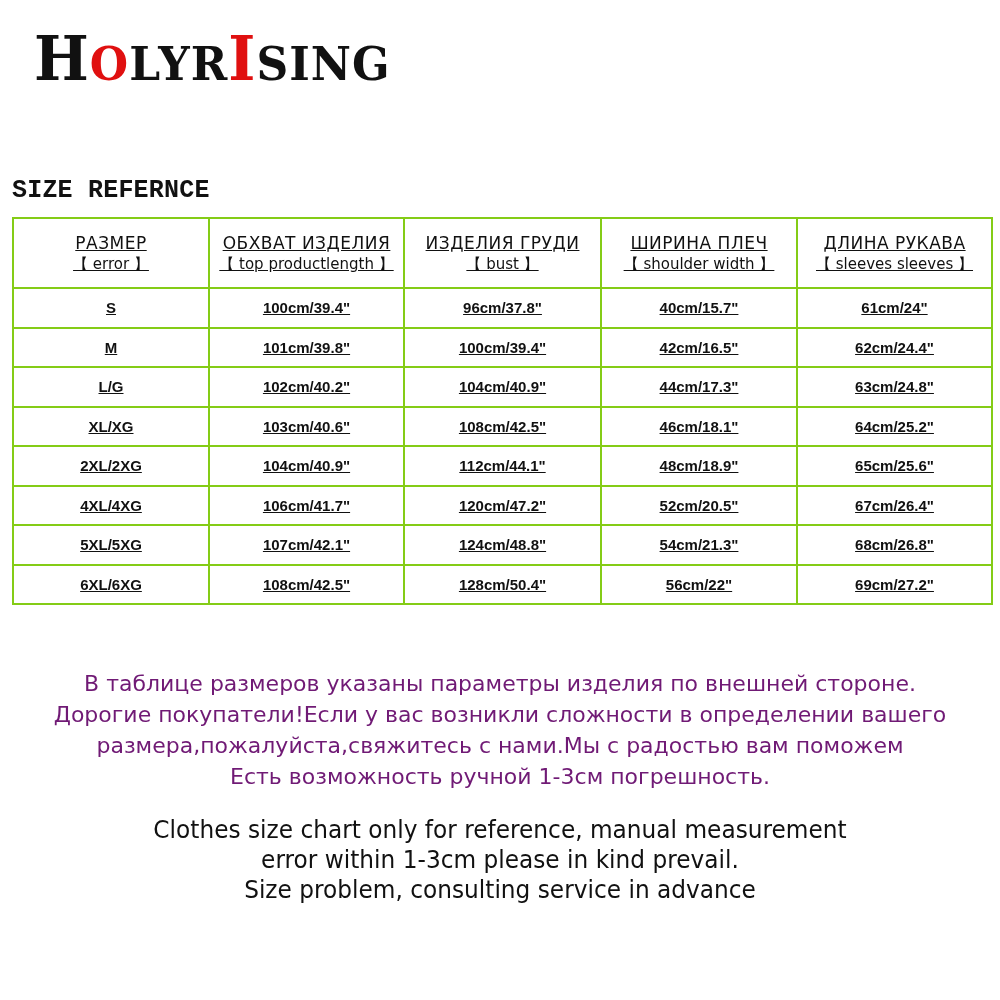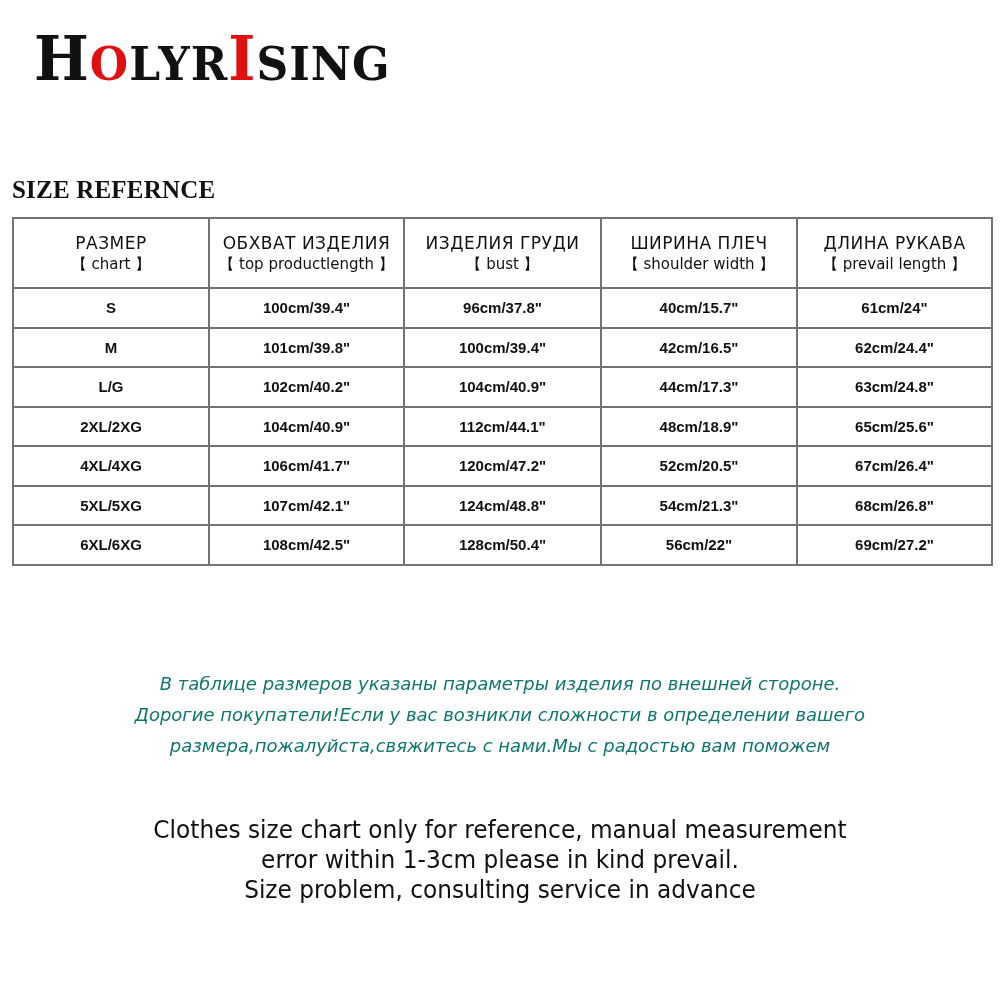--- a/index.html
+++ b/index.html
@@ -7,48 +7,48 @@
     .logo {
       position: absolute; left: 34px; top: 34px;
       font-family: "DejaVu Serif", serif; font-weight: bold;
       font-size: 44px; letter-spacing: 1px; line-height: 50px; color: #111;
       transform: scaleY(1.05);
     }
     .logo .big { font-size: 58px; }
     .logo .red { color: #e01010; }
     .section-title {
       position: absolute; left: 12px; top: 176px;
-      font-family: Liberation Serif, serif; font-weight: bold;
+      font-family: Liberation Mono, monospace; font-weight: bold;
       font-size: 25px; color: #111; letter-spacing: 0.2px;
     }
     table.size {
       position: absolute; left: 12px; top: 217px;
       width: 979px; border-collapse: collapse;
       table-layout: fixed;
     }
     table.size td, table.size th {
-      border: 2px solid #737373; text-align: center; padding: 0;
+      border: 2px solid #84cc16; text-align: center; padding: 0; text-decoration: underline;
     }
     table.size th {
       height: 68px; font-weight: normal;
       font-family: "DejaVu Sans", sans-serif;
     }
     table.size th .ru { display: block; font-size: 17px; line-height: 22px; color: #111; letter-spacing: 0.5px; }
     table.size th .en { display: block; font-size: 15px; line-height: 20px; color: #111; }
     table.size td {
       height: 37.5px;
       font-family: "Liberation Sans", sans-serif; font-weight: bold;
       font-size: 15px; color: #111;
     }
     col.c1 { width: 196px; } col.c2 { width: 195px; } col.c3 { width: 197px; }
     col.c4 { width: 196px; } col.c5 { width: 195px; }
     .ru-notes {
       position: absolute; left: 0; top: 668px; width: 1000px;
-      font-family: "DejaVu Sans", sans-serif; font-size: 18px; line-height: 31px;
-      text-align: center; color: #0f766e; font-style: italic;
+      font-family: "DejaVu Sans", sans-serif; font-size: 22px; line-height: 31px;
+      text-align: center; color: #701a75;
     }
     .ru-notes div { white-space: nowrap; }
     .en-notes {
       position: absolute; left: 0; top: 815px; width: 1000px;
       font-family: "DejaVu Sans", sans-serif; font-size: 25px; line-height: 30px;
       text-align: center; color: #111; transform: scaleX(0.93); transform-origin: 50% 0;
     }
     .en-notes div { white-space: nowrap; }
   </style>
 </head>
@@ -63,37 +63,37 @@
       <col class="c1">
       <col class="c2">
       <col class="c3">
       <col class="c4">
       <col class="c5">
     </colgroup>
   <thead>
     <tr>
       <th>
           <span class="ru">РАЗМЕР</span>
-          <span class="en">【 chart 】</span>
+          <span class="en">【 error 】</span>
         </th>
       <th>
           <span class="ru">ОБХВАТ ИЗДЕЛИЯ</span>
           <span class="en">【 top productlength 】</span>
         </th>
       <th>
           <span class="ru">ИЗДЕЛИЯ ГРУДИ</span>
           <span class="en">【 bust 】</span>
         </th>
       <th>
           <span class="ru">ШИРИНА ПЛЕЧ</span>
           <span class="en">【 shoulder width 】</span>
         </th>
       <th>
           <span class="ru">ДЛИНА РУКАВА</span>
-          <span class="en">【 prevail length 】</span>
+          <span class="en">【 sleeves sleeves 】</span>
         </th>
     </tr>
   </thead>
   <tbody id="tbody">
       <tr>
         <td>S</td>
         <td>100cm/39.4"</td>
         <td>96cm/37.8"</td>
         <td>40cm/15.7"</td>
         <td>61cm/24"</td>
@@ -104,20 +104,27 @@
         <td>100cm/39.4"</td>
         <td>42cm/16.5"</td>
         <td>62cm/24.4"</td>
       </tr>
       <tr>
         <td>L/G</td>
         <td>102cm/40.2"</td>
         <td>104cm/40.9"</td>
         <td>44cm/17.3"</td>
         <td>63cm/24.8"</td>
+      </tr>
+      <tr>
+        <td>XL/XG</td>
+        <td>103cm/40.6"</td>
+        <td>108cm/42.5"</td>
+        <td>46cm/18.1"</td>
+        <td>64cm/25.2"</td>
       </tr>
       <tr>
         <td>2XL/2XG</td>
         <td>104cm/40.9"</td>
         <td>112cm/44.1"</td>
         <td>48cm/18.9"</td>
         <td>65cm/25.6"</td>
       </tr>
       <tr>
         <td>4XL/4XG</td>
@@ -140,19 +147,20 @@
         <td>56cm/22"</td>
         <td>69cm/27.2"</td>
       </tr>
     </tbody>
 </table>
 
 <div class="ru-notes">
   <div>В таблице размеров указаны параметры изделия по внешней стороне.</div>
   <div>Дорогие покупатели!Если у вас возникли сложности в определении вашего</div>
   <div>размера,пожалуйста,свяжитесь с нами.Мы с радостью вам поможем</div>
+  <div>Есть возможность ручной 1-3см погрешность.</div>
 </div>
 
 <div class="en-notes">
   <div>Clothes size chart only for reference, manual measurement</div>
   <div>error within 1-3cm please in kind prevail.</div>
   <div>Size problem, consulting service in advance</div>
 </div>
 
 </body></html>

